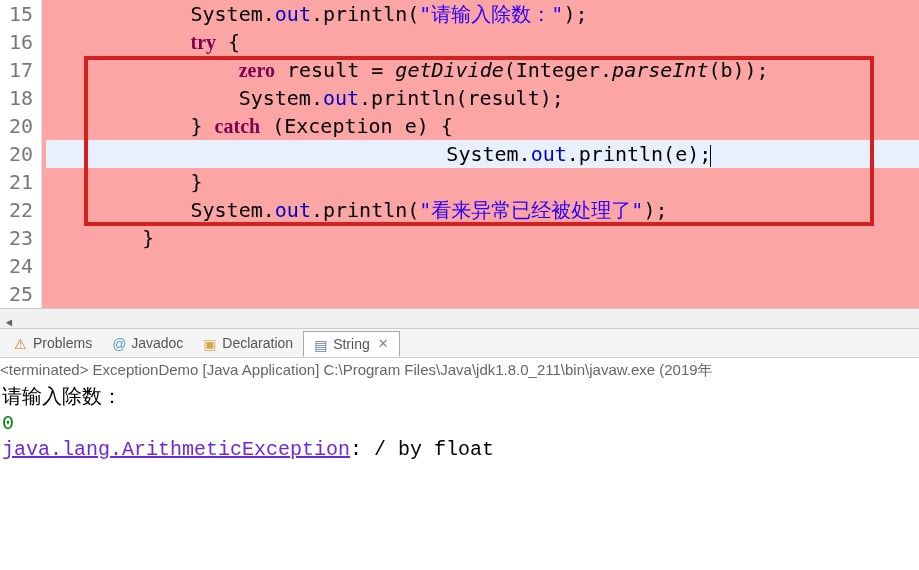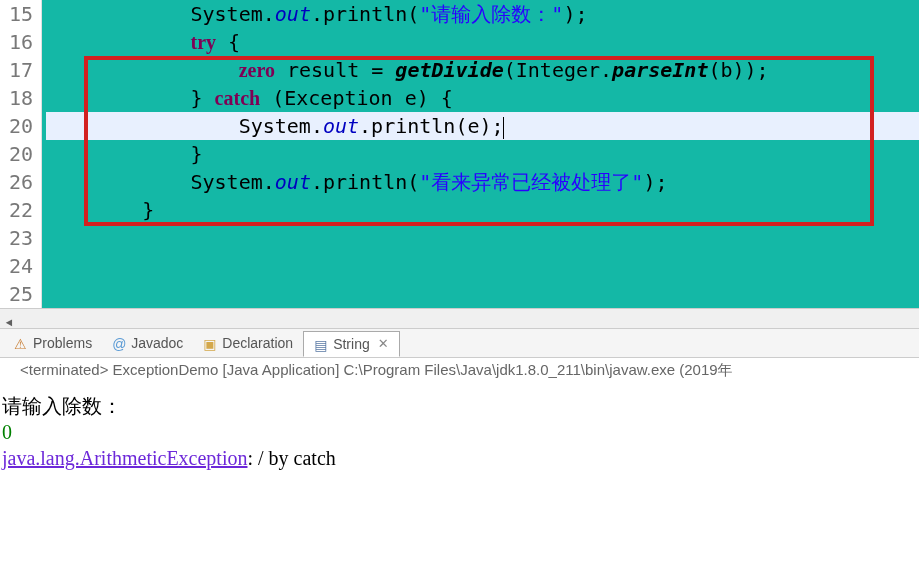--- a/index.html
+++ b/index.html
@@ -6,21 +6,21 @@
     body {
       font-family: "Consolas", "Courier New", monospace;
       font-size: 20px;
       background: #fff;
       width: 919px;
       height: 570px;
       overflow: hidden;
     }
     .editor {
       display: flex;
-      background: #14b8a6;
+      background: #fca5a5;
       position: relative;
     }
     .gutter {
       width: 42px;
       background: #fff;
       text-align: right;
       padding-right: 8px;
       color: #787878;
       border-right: 1px solid #e0e0e0;
       user-select: none;
@@ -31,25 +31,25 @@
       flex: 1;
       position: relative;
       padding-left: 4px;
     }
     .line {
       height: 28px;
       line-height: 28px;
       white-space: pre;
       font-family: "Consolas", monospace;
     }
-    .line.current { background: #e8f0fe; }
+    .line.current { background: #e8f0fe; text-align: center; }
     .kw { color: #7f0055; font-weight: bold; font-family: Liberation Serif, serif; }
-    .field { color: #0000c0; font-style: italic; }
+    .field { color: #0000c0; }
     .str { color: #2a00ff; }
-    .method-italic { font-style: italic; font-weight: bold; }
+    .method-italic { font-style: italic; }
     .normal { color: #000; }
     .redbox {
       position: absolute;
       border: 4px solid #d32020;
       top: 56px;
       left: 84px;
       width: 790px;
       height: 170px;
       pointer-events: none;
     }
@@ -108,61 +108,61 @@
     }
     .close-x {
       color: #888;
       font-size: 13px;
       margin-left: 3px;
     }
     .console-header {
       font-family: "Segoe UI", Arial, sans-serif;
       font-size: 15px;
       color: #666;
-      padding: 3px 20px;
+      padding: 3px 0;
       background: #fff;
       white-space: nowrap;
       overflow: hidden;
     }
     .console {
-      font-family: Liberation Serif, serif;
+      font-family: Liberation Mono, monospace;
       font-size: 20px;
       padding: 2px 2px;
       line-height: 26px;
-      margin-top: 8px;
     }
     .console .input { color: #008000; }
     .console .error { color: #6d28d9; text-decoration: underline; }
     .console .plain { color: #000; }
     .icon-problems { color: #c77b2f; }
     .icon-javadoc { color: #5b9bd5; }
     .icon-decl { color: #d4a84b; }
     .icon-console { color: #5a7aa5; }
   </style>
 </head>
 <body>
 
 <div class="editor">
   <div class="gutter">
     <div>15</div>
     <div>16</div>
     <div>17</div>
     <div>18</div>
     <div>20</div>
     <div>20</div>
-    <div>26</div>
+    <div>21</div>
     <div>22</div>
     <div>23</div>
     <div>24</div>
     <div>25</div>
   </div>
   <div class="code">
     <div class="line"><span>            </span><span class="normal">System</span><span>.</span><span class="field">out</span><span>.println(</span><span class="str">"请输入除数："</span><span>);</span></div>
     <div class="line"><span>            </span><span class="kw">try</span><span> {</span></div>
     <div class="line"><span>                </span><span class="kw">zero</span><span> result = </span><span class="method-italic">getDivide</span><span>(Integer.</span><span class="method-italic">parseInt</span><span>(b));</span></div>
+    <div class="line"><span>                </span><span>System</span><span>.</span><span class="field">out</span><span>.println(result);</span></div>
     <div class="line"><span>            </span><span>} </span><span class="kw">catch</span><span> (Exception e) {</span></div>
     <div class="line current"><span>                </span><span>System</span><span>.</span><span class="field">out</span><span>.println(e);</span><span class="cursor"></span></div>
     <div class="line"><span>            </span><span>}</span></div>
     <div class="line"><span>            </span><span>System</span><span>.</span><span class="field">out</span><span>.println(</span><span class="str">"看来异常已经被处理了"</span><span>);</span></div>
     <div class="line"><span>        </span><span>}</span></div>
     <div class="line"><span></span></div>
   </div>
   <div class="redbox"></div>
 </div>
 
@@ -188,14 +188,14 @@
     <span>String</span>
     <span class="close-x">✕</span>
   </div>
 </div>
 
 <div class="console-header">&lt;terminated&gt; ExceptionDemo [Java Application] C:\Program Files\Java\jdk1.8.0_211\bin\javaw.exe (2019年</div>
 
 <div class="console">
   <div class="plain">请输入除数：</div>
   <div class="input">0</div>
-  <div><span class="error">java.lang.ArithmeticException</span><span class="plain">: / by catch</span></div>
+  <div><span class="error">java.lang.ArithmeticException</span><span class="plain">: / by float</span></div>
 </div>
 
 </body></html>

